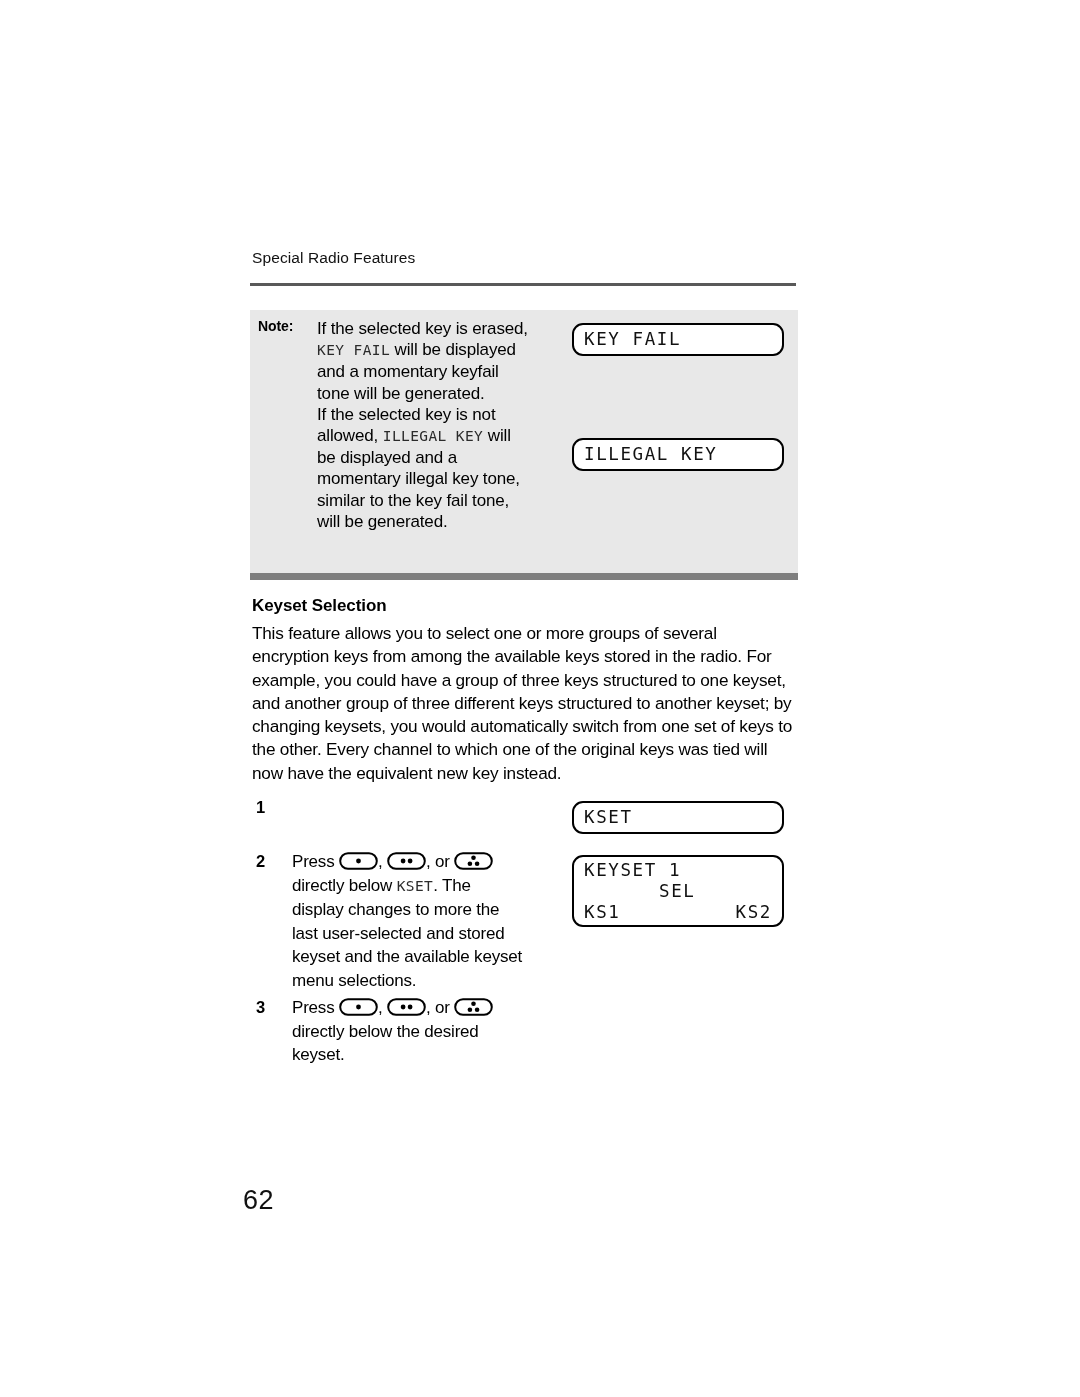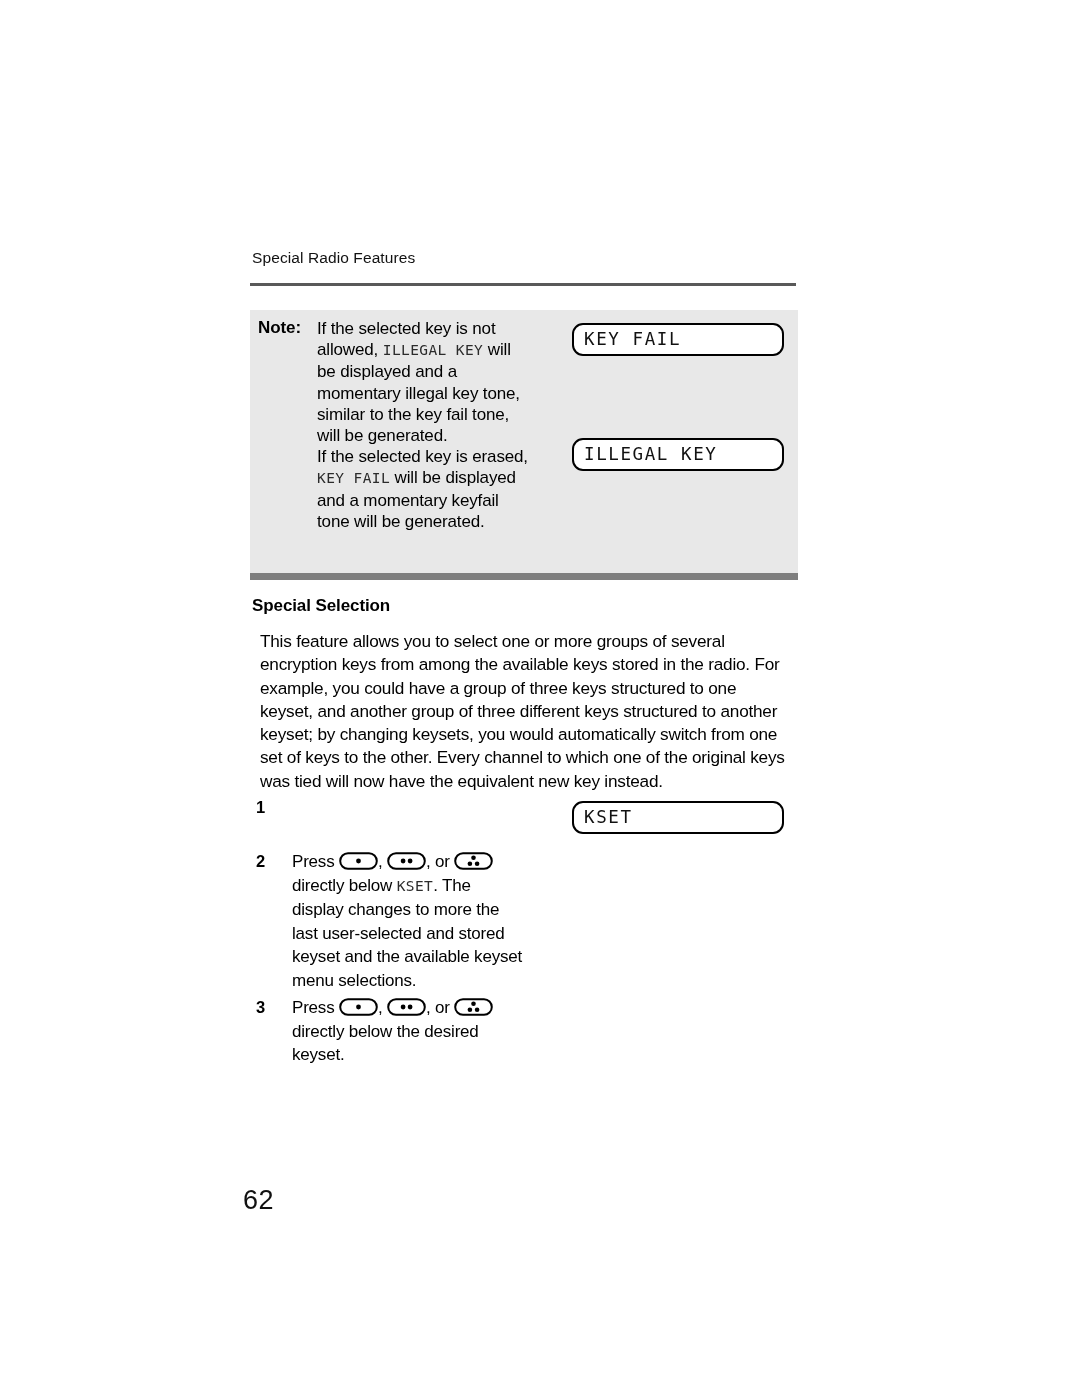--- a/index.html
+++ b/index.html
@@ -56,21 +56,21 @@
     left: 250px;
     top: 573px;
     width: 548px;
     height: 7px;
     background: #7e7e7e;
   }
   .note-label {
     position: absolute;
     left: 8px;
     top: 8px;
-    font-size: 17px;
+    font-size: 14px;
     font-weight: bold;
     letter-spacing: -0.1px;
   }
   .note-body {
     position: absolute;
     left: 67px;
     top: 8px;
     width: 215px;
     font-size: 17px;
     line-height: 21.2px;
@@ -151,21 +151,21 @@
   }
   .section-body {
     position: absolute;
     left: 252px;
     top: 622px;
     width: 546px;
     font-size: 17.2px;
     line-height: 23.3px;
     letter-spacing: -0.22px;
   }
-  .section-body p { margin: 8px; }
+  .section-body p { margin: 0; }
 
   
   .step {
     position: absolute;
     width: 270px;
     font-size: 17px;
     line-height: 23.5px;
     letter-spacing: -0.2px;
   }
   .step .num {
@@ -219,36 +219,36 @@
 <body>
 
 <div class="page">
 
   <div class="header-text">Special Radio Features</div>
   <div class="header-rule"></div>
 
   <div class="note-block">
     <div class="note-label">Note:</div>
     <div class="note-body">
+      <p><span>If the selected key is erased, </span><span class="lcdtext">KEY FAIL</span><span> will be displayed and a momentary keyfail tone will be generated.</span></p>
       <p><span>If the selected key is not allowed, </span><span class="lcdtext">ILLEGAL KEY</span><span> will be displayed and a momentary illegal key tone, similar to the key fail tone, will be generated.</span></p>
-      <p><span>If the selected key is erased, </span><span class="lcdtext">KEY FAIL</span><span> will be displayed and a momentary keyfail tone will be generated.</span></p>
     </div>
 
   </div>
   <div class="note-shadow"></div>
 
   <div class="display" id="display-key-fail">
     <div class="line">KEY FAIL</div>
   </div>
 
   <div class="display" id="display-illegal-key">
     <div class="line">ILLEGAL KEY</div>
   </div>
 
-  <div class="section-heading">Special Selection</div>
+  <div class="section-heading">Keyset Selection</div>
   <div class="section-body">
     <p>This feature allows you to select one or more groups of several encryption keys from among the available keys stored in the radio. For example, you could have a group of three keys structured to one keyset, and another group of three different keys structured to another keyset; by changing keysets, you would automatically switch from one set of keys to the other. Every channel to which one of the original keys was tied will now have the equivalent new key instead.</p>
   </div>
 
   <div class="step" id="step-1">
     <span class="num">1</span>
   </div>
 
   <div class="step" id="step-2">
     <span class="num">2</span>
@@ -281,16 +281,22 @@
             <circle cx="19.5" cy="5.7" r="2.3" fill="#000"></circle>
             <circle cx="15.9" cy="11.8" r="2.3" fill="#000"></circle>
             <circle cx="23.1" cy="11.8" r="2.3" fill="#000"></circle>
           </svg></span><span> directly below the desired keyset.</span></span>
   </div>
 
   <div class="display" id="display-kset">
     <div class="line">KSET</div>
   </div>
 
+  <div class="display" id="display-keyset-menu">
+    <div class="line row1">KEYSET 1</div>
+    <div class="line row2">SEL</div>
+    <div class="line row3-left">KS1</div>
+    <div class="line row3-right">KS2</div>
+  </div>
 
   <div class="folio">62</div>
 
 </div>
 
 </body></html>

